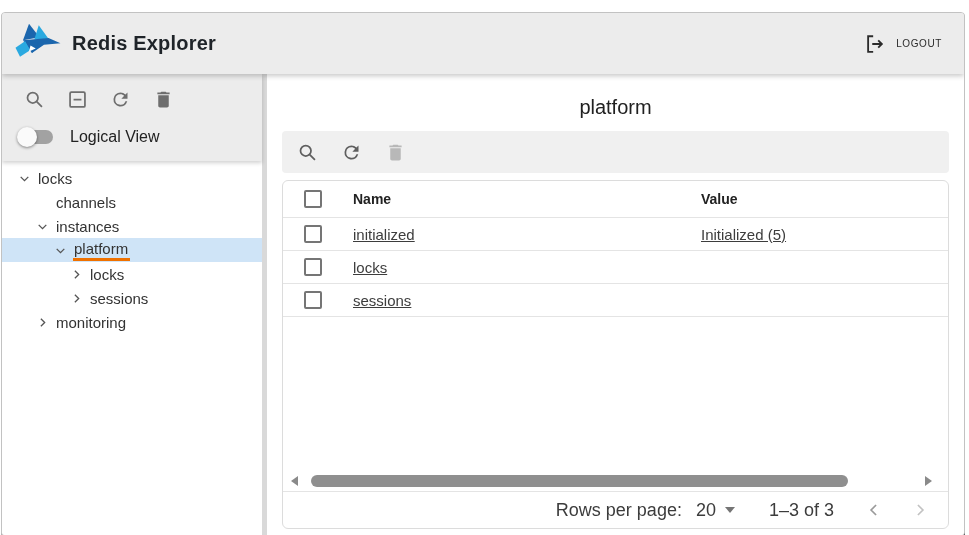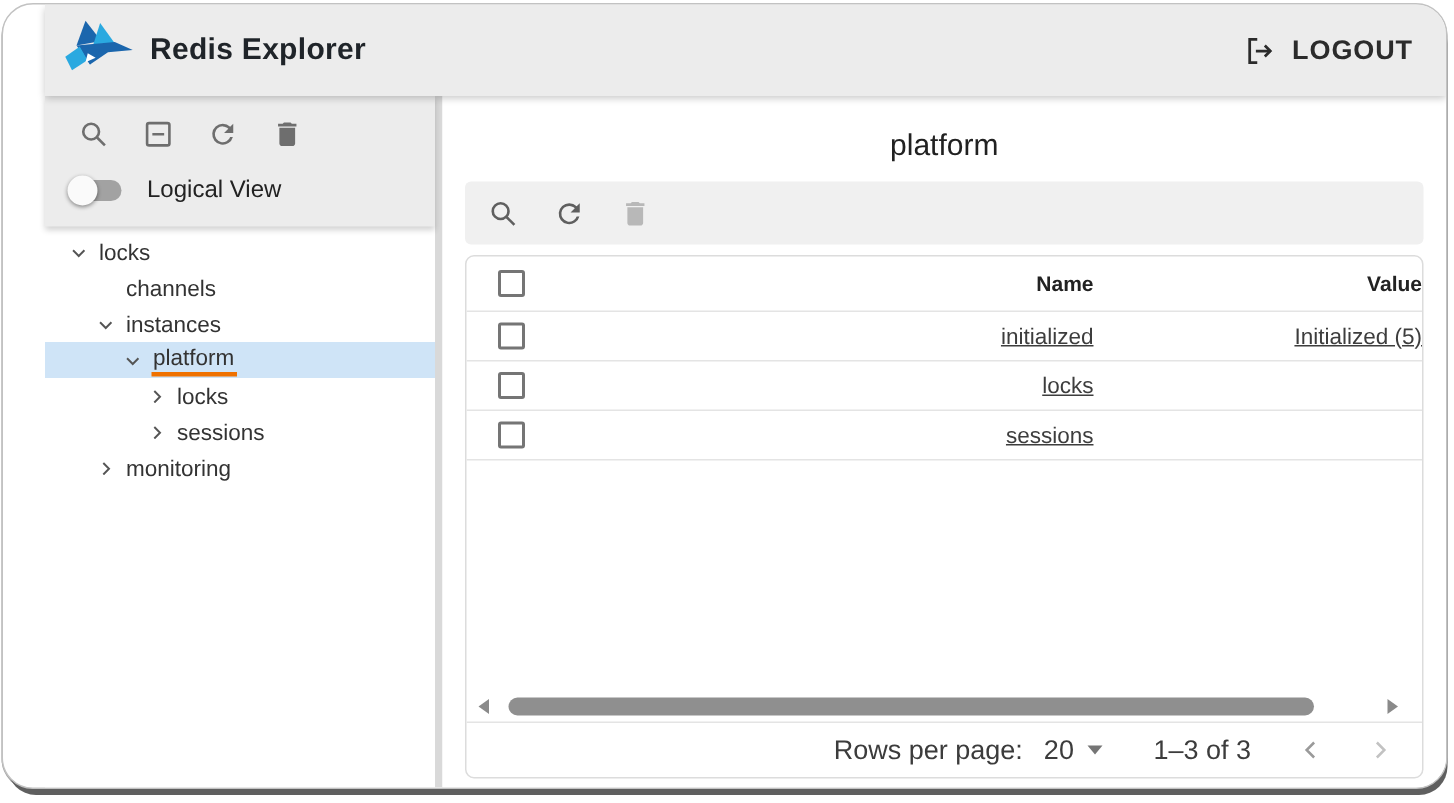--- a/index.html
+++ b/index.html
@@ -1,38 +1,38 @@
 <!DOCTYPE html>
 <html><head>
 <meta charset="utf-8">
 <style>
   * { box-sizing: border-box; margin: 0; padding: 0; }
   html,body { width: 969px; height: 535px; background: #fff; font-family: "Liberation Sans", sans-serif; }
   .app-window {
-    position: absolute; left: 1px; top: 2px; width: 964px; height: 524px;
-    background: #fff; border: 1px solid #c2c2c2; border-radius: 21px;
+    position: absolute; left: 1px; top: 12px; width: 964px; height: 524px;
+    background: #fff; border: 1px solid #c2c2c2; border-radius: 4px;
     overflow: hidden;
     box-shadow: 2px 6px 0 -2px #5f5f5f, 0 1px 0 #9e9e9e;
-    display: flex; flex-direction: column; padding-left: 28px;
+    display: flex; flex-direction: column;
   }
   
   .app-header {
     height: 61px; flex: 0 0 61px; background: #ececec;
     display: flex; align-items: center; padding: 0 22px 0 12px;
     box-shadow: 0 2px 5px rgba(0,0,0,0.22); position: relative; z-index: 5;
   }
   .logo { width: 48px; height: 44px; }
   .app-title { font-size: 20px; font-weight: 700; color: #1f2429; margin-left: 10px; letter-spacing: .2px; }
   .spacer { flex: 1; }
   .logout-btn {
     display: flex; align-items: center; gap: 10px; background: none; border: none;
     cursor: pointer; color: #2b2b2b; font-family: inherit;
   }
   .logout-btn svg { width: 22px; height: 22px; stroke: #2b2b2b; }
-  .logout-label { font-size: 18px; font-weight: 700; letter-spacing: .6px; color: #2b2b2b; }
+  .logout-label { font-size: 10px; font-weight: 400; letter-spacing: .6px; color: #2b2b2b; }
   
   .content { flex: 1; display: flex; min-height: 0; }
   .sidebar { width: 265px; flex: 0 0 265px; border-right: 5px solid #d9d9d9; display: flex; flex-direction: column; background: #fff; }
   .sidebar-top { background: #ececec; padding: 13px 0 12px; box-shadow: 0 2px 4px rgba(0,0,0,0.18); position: relative; z-index: 3; }
   .side-icons { display: flex; align-items: center; padding: 0 20px; gap: 19px; }
   .icon-btn { background: none; border: none; cursor: pointer; width: 24px; height: 24px; display: flex; align-items: center; justify-content: center; color: #6e6e6e; }
   .icon-btn svg { width: 21px; height: 21px; }
   .icon-btn.disabled { color: #bdbdbd; cursor: default; }
   .toggle-row { display: flex; align-items: center; margin: 16px 0 2px; padding: 0 16px; gap: 16px; }
   .switch { position: relative; width: 36px; height: 20px; border: none; background: none; cursor: pointer; }
@@ -54,21 +54,21 @@
   .table-toolbar {
     margin-top: 12px; height: 42px; flex: 0 0 42px; background: #f0f0f0; border-radius: 4px;
     display: flex; align-items: center; padding: 0 13px; gap: 20px;
   }
   .table-toolbar .icon-btn { color: #5f5f5f; }
   .table-toolbar .icon-btn.disabled { color: #b8b8b8; }
   .data-card {
     margin-top: 7px; height: 349px; flex: 0 0 349px; border: 1px solid #dcdcdc; border-radius: 6px;
     display: flex; flex-direction: column; overflow: hidden; background: #fff;
   }
-  .t-row { display: flex; align-items: center; border-bottom: 1px solid #e4e4e4; text-align: right; }
+  .t-row { display: flex; align-items: center; border-bottom: 1px solid #e4e4e4; }
   .t-head { height: 37px; flex: 0 0 37px; font-weight: 700; font-size: 14px; color: #222; }
   .t-data { height: 33px; flex: 0 0 33px; font-size: 15px; color: #3d3d3d; text-decoration: underline; }
   .cell-check { flex: 0 0 70px; padding-left: 21px; display: flex; align-items: center; }
   .checkbox { width: 18px; height: 18px; border: 2px solid #757575; border-radius: 2px; background: #fff; cursor: pointer; padding: 0; }
   .cell-name { flex: 0 0 348px; }
   .cell-value { flex: 1; }
   .t-fill { flex: 1; }
   
   .hscroll { flex: 0 0 21px; display: flex; align-items: center; padding: 0 8px; }
   .scroll-arrow { width: 0; height: 0; border-style: solid; cursor: pointer; background: none; padding: 0; }

